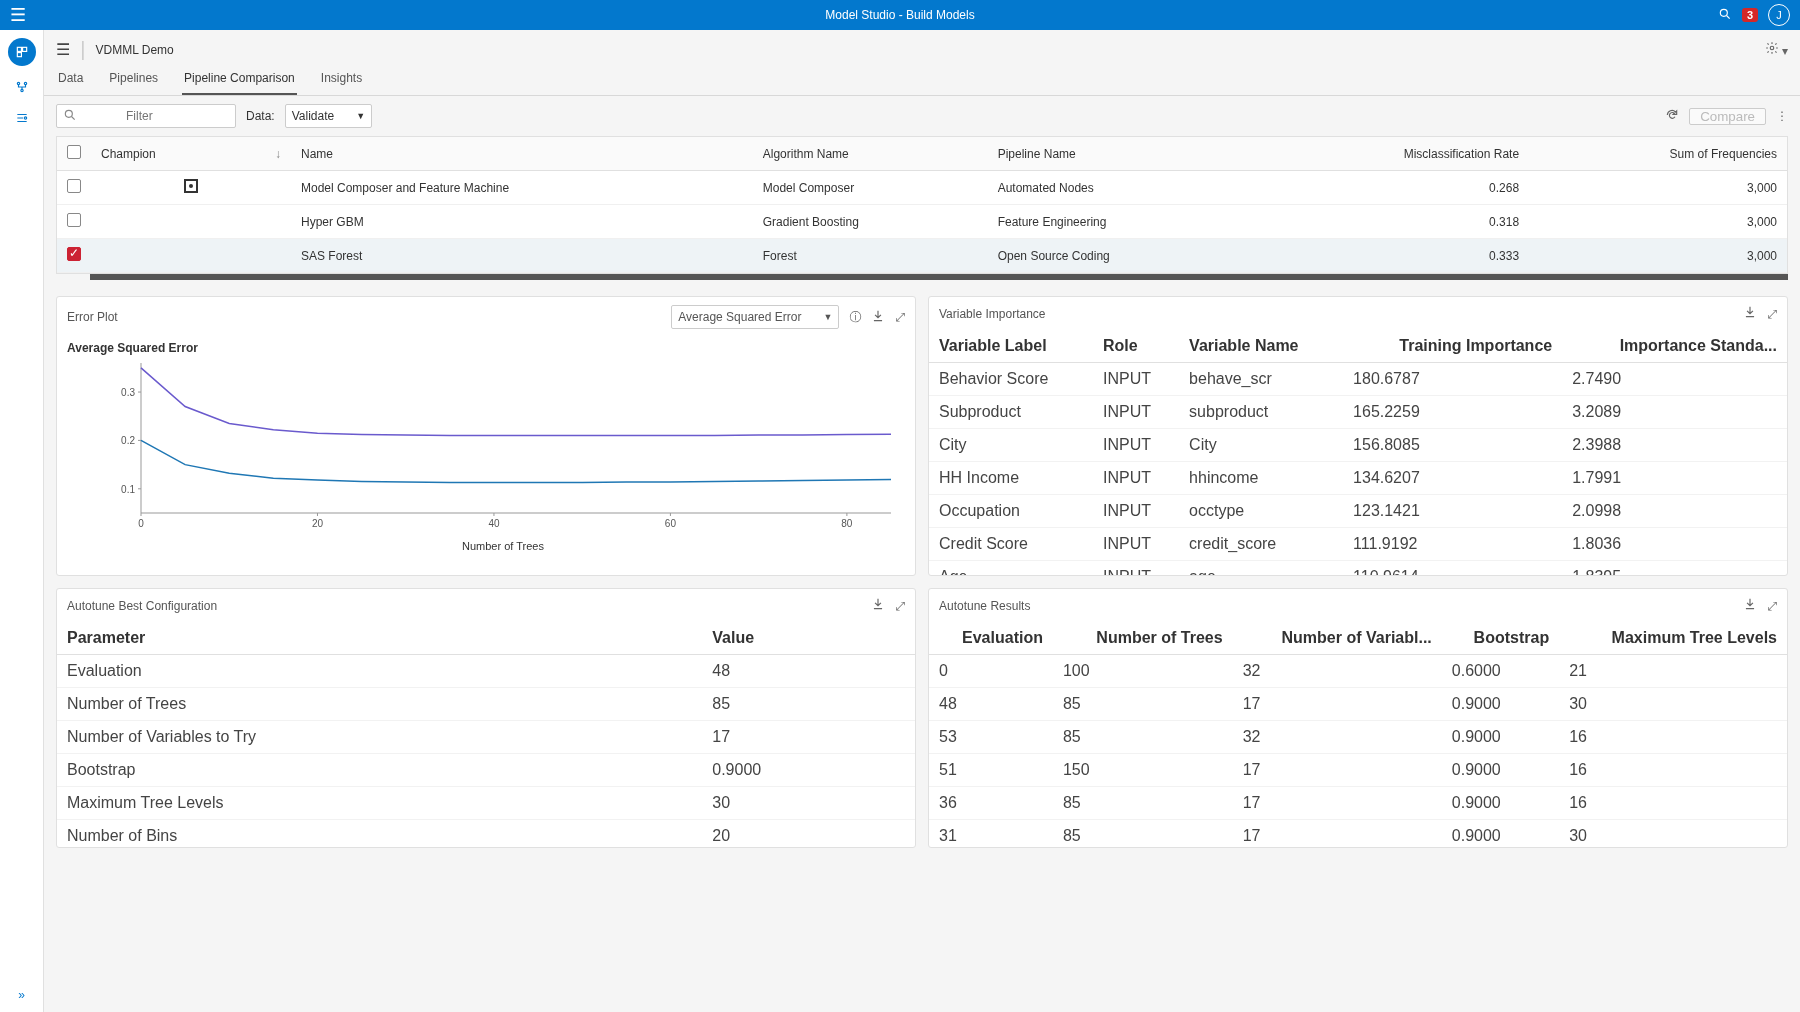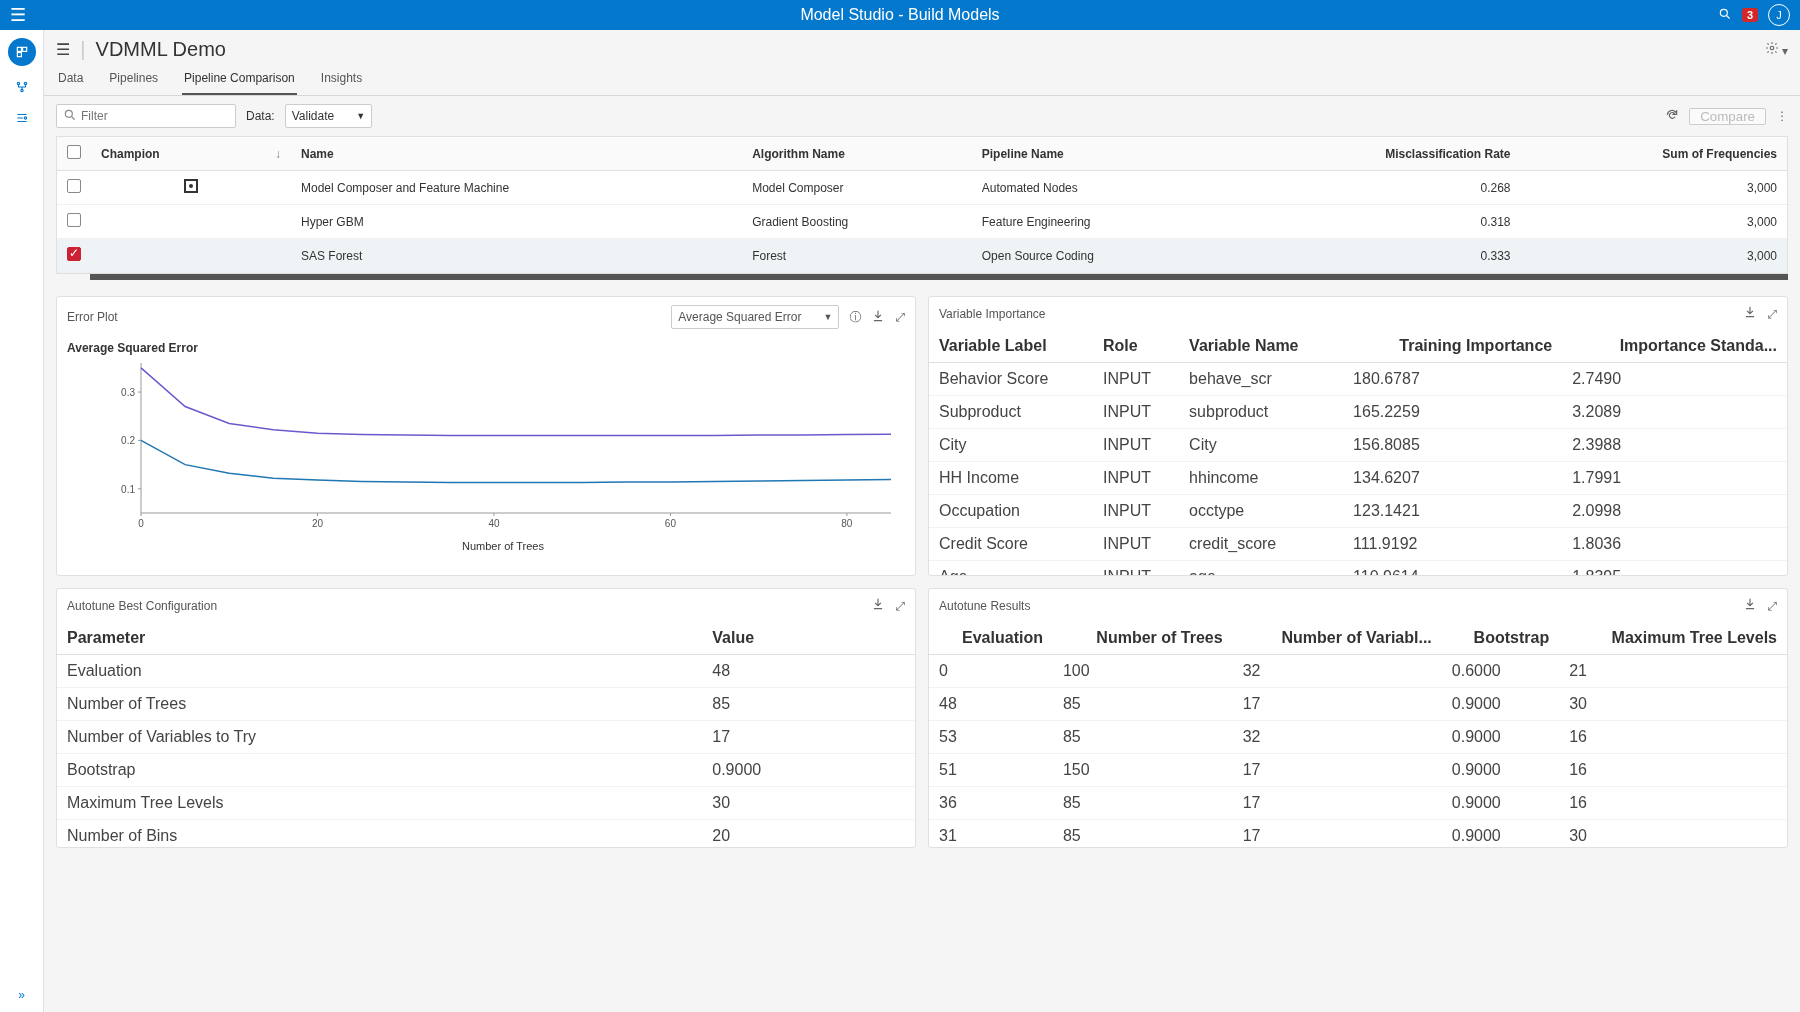--- a/index.html
+++ b/index.html
@@ -1,44 +1,44 @@
 <!DOCTYPE html>
 <html><head>
 <meta charset="utf-8">
 <style>
 * { box-sizing: border-box; margin: 0; padding: 0; }
 body { font-family: -apple-system, BlinkMacSystemFont, "Segoe UI", Arial, sans-serif; font-size: 12px; color: #333; background: #f5f5f5; overflow: hidden; }
 .topbar { background: #0378cd; color: #fff; height: 30px; display: flex; align-items: center; padding: 0 10px; position: relative; }
 .topbar .hamburger { cursor: pointer; font-size: 18px; }
-.topbar .title { position: absolute; left: 50%; transform: translateX(-50%); font-size: 16px; }
+.topbar .title { position: absolute; left: 50%; transform: translateX(-50%); font-size: 12px; }
 .topbar .right { margin-left: auto; display: flex; align-items: center; gap: 10px; }
 .badge-red { background: #d42728; color: #fff; border-radius: 3px; padding: 1px 5px; font-size: 11px; font-weight: bold;}
 .avatar { width: 22px; height: 22px; border-radius: 50%; border: 1.5px solid #fff; display: flex; align-items: center; justify-content: center; font-size: 11px; }
 .leftbar { position: absolute; left: 0; top: 30px; bottom: 0; width: 44px; background: #fff; border-right: 1px solid #e0e0e0; display: flex; flex-direction: column; align-items: center; padding-top: 8px; gap: 14px; }
 .leftbar .icon-wrap { width:28px; height:28px; display:flex; align-items:center; justify-content:center; border-radius:50%; }
 .leftbar .icon-wrap.active { background:#0378cd; color:#fff; }
 .leftbar .expand-bottom { margin-top:auto; margin-bottom:10px; color:#0378cd;}
 .main { position: absolute; left: 44px; right: 0; top: 30px; bottom: 0; display: flex; flex-direction: column; }
 .header-row { display: flex; align-items: center; padding: 8px 12px 4px 12px; gap: 10px; }
 .header-row .list-toggle { color: #444; font-size: 16px; }
-.header-row h1 { font-size: 20px; font-weight: 400; color: #333; }
+.header-row h1 { font-size: 12px; font-weight: 400; color: #333; }
 .header-row .gear { margin-left: auto; color: #666; }
 .tabs { display: flex; gap: 22px; padding: 0 12px; border-bottom: 1px solid #d8d8d8; font-size: 12px; }
 .tabs .tab { padding: 6px 2px 8px 2px; color: #555; cursor: pointer; border-bottom: 2px solid transparent; }
 .tabs .tab.active { border-bottom-color: #555; color:#333; }
 .toolbar { display: flex; align-items: center; padding: 8px 12px; gap: 10px; }
-.filter-box { display: flex; align-items: center; border: 1px solid #ccc; border-radius: 2px; height: 24px; padding: 0 6px; width: 180px; background:#fff; }
+.filter-box { display: flex; align-items: center; border: 1px solid #ccc; border-radius: 2px; height: 24px; padding: 0 6px; width: 180px; background:#fff;gap:45px; }
 .filter-box input { border: none; outline: none; font-size: 12px; width: 100%; }
 .data-select { border: 1px solid #ccc; border-radius: 2px; height: 24px; padding: 0 6px; background:#fff; display:flex; align-items:center; gap:22px; cursor:pointer;}
 .toolbar .spacer { flex: 1; }
 .btn-compare { border: 1px solid #ccc; background: #fafafa; color: #bbb; padding: 0 10px; border-radius: 2px; }
 .icon-btn { color: #666; cursor: pointer; }
 .models-table { margin: 0 12px; border: 1px solid #e0e0e0; background: #fff; }
 .models-table table { width: 100%; border-collapse: collapse; font-size: 12px; }
-.models-table th { text-align: left; padding: 8px 10px; background: #fafafa; border-bottom: 1px solid #e0e0e0; font-weight: 700; color:#333; position:relative;}
+.models-table th { text-align: left; padding: 8px 10px; background: #fafafa; border-bottom: 1px solid #e0e0e0; font-weight: 400; color:#333; position:relative;}
 .models-table th.num, .models-table td.num { text-align: right; }
 .models-table td { padding: 8px 10px; border-bottom: 1px solid #f0f0f0; }
 .models-table tr.selected td { background: #eef3f6; }
 .models-table th .sort-arrow { float:right; color:#888; }
 .col-check { width: 34px; text-align:center;}
 .col-champ { width: 200px; text-align:center;}
 .scroll-indicator { height: 6px; background: #555; margin: 0 12px 6px 46px; }
 .panels { flex:1; display: grid; grid-template-columns: 1fr 1fr; grid-template-rows: 280px 260px; gap: 12px; padding: 10px 12px 12px 12px; overflow:hidden;}
 .panel { background: #fff; border: 1px solid #e0e0e0; border-radius: 3px; display: flex; flex-direction: column; overflow:hidden;}
 .panel-head { display: flex; align-items: center; padding: 8px 10px; font-size: 12px; color:#555; }

